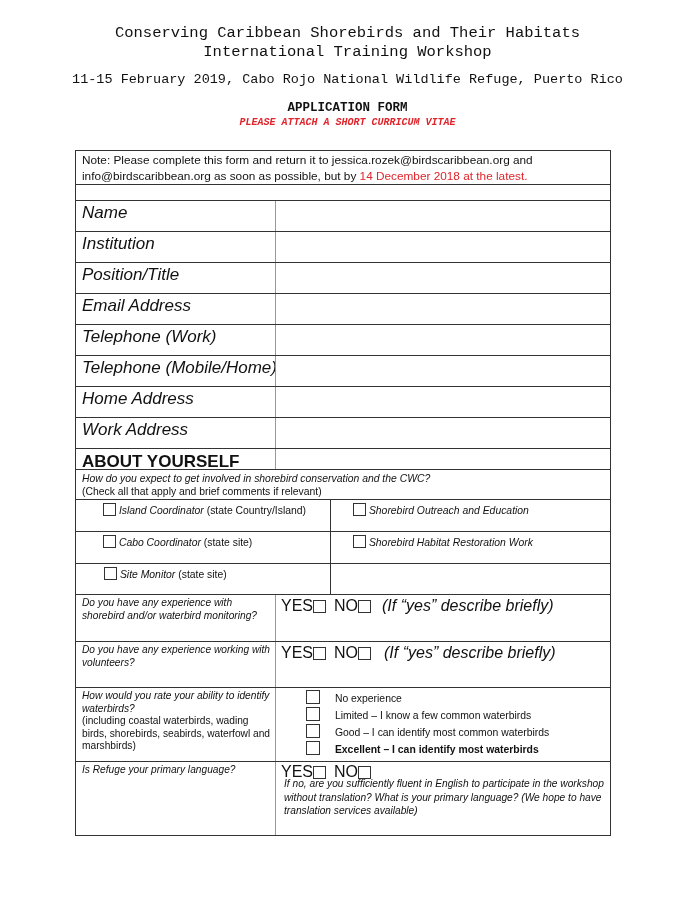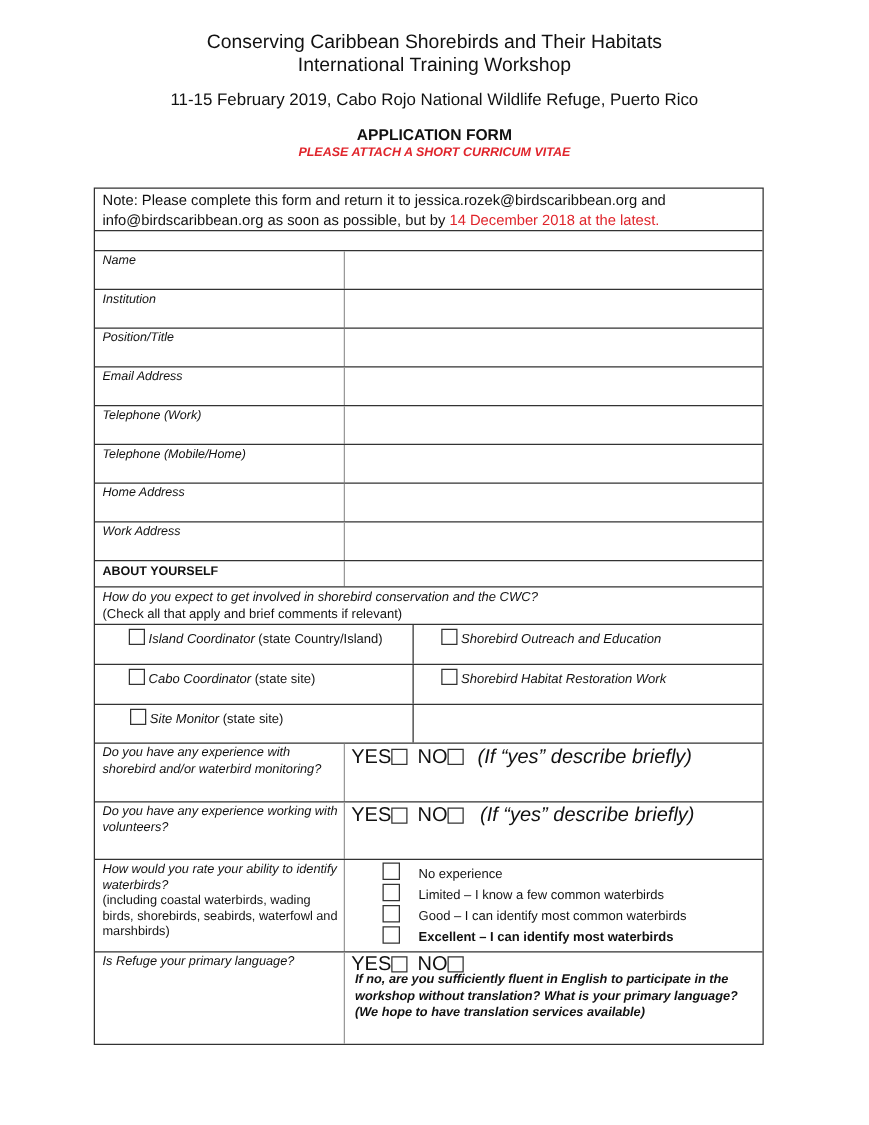--- a/index.html
+++ b/index.html
@@ -1,29 +1,29 @@
 <!DOCTYPE html>
 <html><head>
 <meta charset="utf-8">
 <style>
   html, body { margin: 0; padding: 0; background: #ffffff; }
   body { width: 695px; height: 900px; position: relative; overflow: hidden;
          font-family: "Liberation Sans", sans-serif; color: #111; }
-  .hdr { position: absolute; left: 0; width: 695px; text-align: center; }
+  .hdr { position: absolute; left: 0; width: 695px; text-align: center; font-family: Liberation Mono, monospace; }
   .t1 { top: 24px; font-size: 15.5px; line-height: 19px; }
   .t2 { top: 72px; font-size: 13.5px; }
   .t3 { top: 101px; font-size: 12.5px; font-weight: bold; }
   .t4 { top: 117px; font-size: 10px; font-weight: bold; font-style: italic; color: #e0242b; }
 
   .form { position: absolute; left: 75px; top: 150px; width: 536px; height: 686px;
           border: 1.5px solid #333; box-sizing: border-box; }
   .row { position: absolute; left: 0; right: 0; border-top: 1.5px solid #333; box-sizing: border-box; }
   .row.first { border-top: none; }
   .vdiv { position: absolute; top: 0; bottom: 0; left: 199px; border-left: 1.5px solid #999; }
-  .cell { position: absolute; font-size: 10px; }
+  .cell { position: absolute; font-size: 17px; }
   .lbl { font-style: italic; left: 6px; top: 2px; }
   .note { left: 6px; top: 2px; font-size: 11.8px; line-height: 15.5px; width: 520px; }
   .red { color: #e0242b; }
   .bold { font-weight: bold; font-style: normal; }
   .q { font-style: italic; font-size: 10.2px; line-height: 12.6px; left: 6px; top: 2px; width: 190px; }
   .cb { display: inline-block; width: 13px; height: 13px; border: 1px solid #333; box-sizing: border-box; vertical-align: -2px; background: #fff; }
   .opt { position: absolute; font-size: 10.4px; white-space: nowrap; }
   .opt i { font-style: italic; }
   .yn { position: absolute; font-size: 16px; white-space: nowrap; }
   .hint { font-style: italic; }
@@ -182,17 +182,17 @@
 
   <div class="row" style="top:610px;height:74px;">
     <div class="cell q">Is Refuge your primary language?</div>
     <div class="vdiv"></div>
     <div class="yn" style="left:205px;top:1px;">
       <span>YES</span><span class="cb"></span>
     </div>
     <div class="yn" style="left:258px;top:1px;">
       <span>NO</span><span class="cb"></span>
     </div>
-    <div class="cell" style="left:208px;top:15px;width:320px;font-size:10.2px;line-height:13.5px;font-style:italic;font-weight:bold;">If no, are you sufficiently fluent in English to participate in the workshop without translation? What is your primary language? (We hope to have translation services available)</div>
+    <div class="cell" style="left:208px;top:15px;width:320px;font-size:10.2px;line-height:13.5px;font-style:italic;">If no, are you sufficiently fluent in English to participate in the workshop without translation? What is your primary language? (We hope to have translation services available)</div>
     <div class="cell" style="left:201px;right:0;top:58px;bottom:0;"></div>
   </div>
 
 </div>
 
 </body></html>

